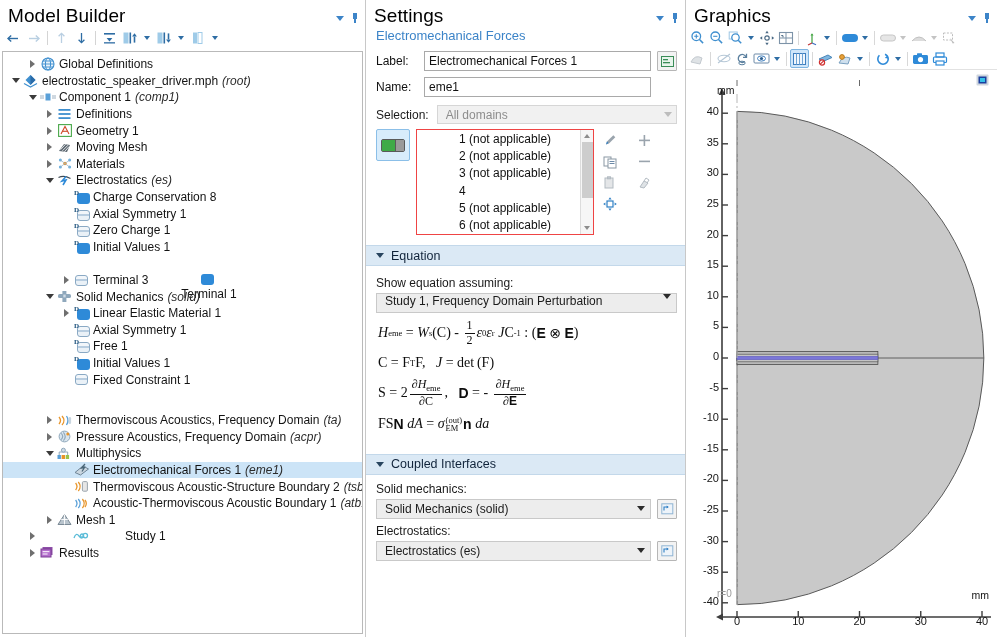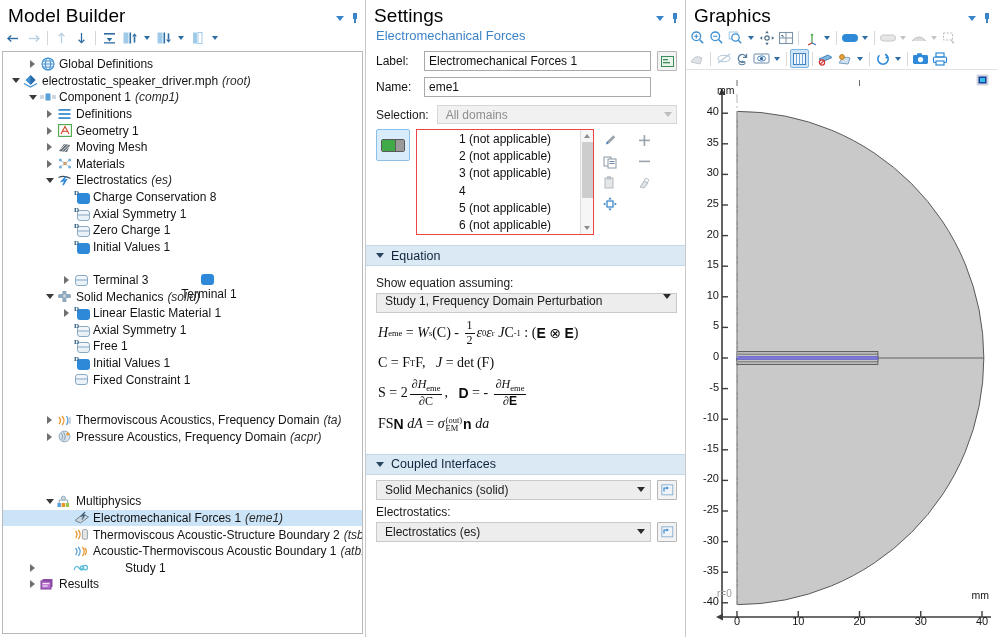--- a/index.html
+++ b/index.html
@@ -483,21 +483,21 @@
             </span>
             <span class="ticon">
               <svg width="15" height="13" viewBox="0 0 15 13">
                 <circle cx="7.5" cy="6.5" r="5.4" fill="#d9e5ee" stroke="#8fa8bc"></circle>
                 <path d="M4.2 3.4 Q7.2 6.5 4.2 9.6M6.4 2.3 Q10 6.5 6.4 10.7" fill="none" stroke="#8fa8bc" stroke-width="1.1"></path>
                 <circle cx="10.8" cy="4" r="1.5" fill="#e8952a"></circle>
               </svg>
             </span>
             <span class="tlabel">Pressure Acoustics, Frequency Domain<span class="tag">(acpr)</span></span>
           </div>
-          <div class="tree-row" style="padding-left: 40px; margin-top: 48px;">
+          <div class="tree-row" style="padding-left: 40px;">
             <span class="tw">
               <span class="arrow-expanded"></span>
             </span>
             <span class="ticon">
               <svg width="15" height="13" viewBox="0 0 15 13">
                 <rect x="0.5" y="8" width="3.4" height="4" fill="#5aa0d8"></rect>
                 <rect x="4.6" y="8" width="3.4" height="4" fill="#e8952a"></rect>
                 <rect x="8.7" y="8" width="3.4" height="4" fill="#9bc34a"></rect>
                 <path d="M2.2 8V5h8.5v3" fill="none" stroke="#8fa8bc"></path>
                 <circle cx="6.4" cy="3.2" r="2" fill="#cfdbe5" stroke="#8fa8bc"></circle>
@@ -527,20 +527,32 @@
           </div>
           <div class="tree-row" style="padding-left: 57px;">
             <span class="tw"></span>
             <span class="ticon">
               <svg width="15" height="13" viewBox="0 0 15 13">
                 <path d="M1.6 3 Q4.4 6.5 1.6 10M4.3 2 Q8 6.5 4.3 11" fill="none" stroke="#5aa0d8" stroke-width="1.3"></path>
                 <path d="M8.4 2 Q12 6.5 8.4 11M11 3 Q13.6 6.5 11 10" fill="none" stroke="#e8952a" stroke-width="1.3"></path>
               </svg>
             </span>
             <span class="tlabel">Acoustic-Thermoviscous Acoustic Boundary 1<span class="tag">(atb1)</span></span>
+          </div>
+          <div class="tree-row" style="padding-left: 40px;">
+            <span class="tw">
+              <span class="arrow-collapsed"></span>
+            </span>
+            <span class="ticon">
+              <svg width="15" height="13" viewBox="0 0 15 13">
+                <path d="M7.5 1.5 L14 11.5 H1z" fill="#b9c4cd" stroke="#7b8a96"></path>
+                <path d="M7.5 1.5V11.5M4.2 6.5h6.6" stroke="#ffffff" stroke-width="0.9"></path>
+              </svg>
+            </span>
+            <span class="tlabel">Mesh 1</span>
           </div>
           <div class="tree-row" style="padding-left: 23px; gap: 33px;">
             <span class="tw">
               <span class="arrow-collapsed"></span>
             </span>
             <span class="ticon">
               <svg width="16" height="12" viewBox="0 0 16 12">
                 <path d="M1 8 Q3 2 6 6 T11 6" fill="none" stroke="#5bbcd8" stroke-width="1.3"></path>
                 <circle cx="12.3" cy="5.6" r="2.2" fill="none" stroke="#5bbcd8" stroke-width="1.3"></circle>
                 <circle cx="9" cy="5.6" r="1.6" fill="none" stroke="#5bbcd8" stroke-width="1.3"></circle>
@@ -711,20 +723,21 @@
               </span><span class="bld">n</span>&nbsp;<span class="itl">da</span>
           </div>
         </div>
       </div>
 
       <div class="sec-header">
         <span class="sec-tri"></span>
         <span>Coupled Interfaces</span>
       </div>
       <div class="sec-body">
+        <div class="ci-label">Solid mechanics:</div>
         <div class="ci-row">
           <div class="ci-combo">
             <span>Solid Mechanics (solid)</span>
             <span class="caret-blk"></span>
           </div>
           <span class="mini-btn">
             <svg width="13" height="12" viewBox="0 0 13 12">
                 <rect x="0.8" y="0.8" width="11" height="10" fill="#eef4fa" stroke="#8fb4d4"></rect>
                 <path d="M3 7.5V4h4" stroke="#2e7fc4" fill="none" stroke-width="1.1"></path>
                 <path d="M5.6 2.4L7.8 4 5.6 5.6z" fill="#2e7fc4"></path>

